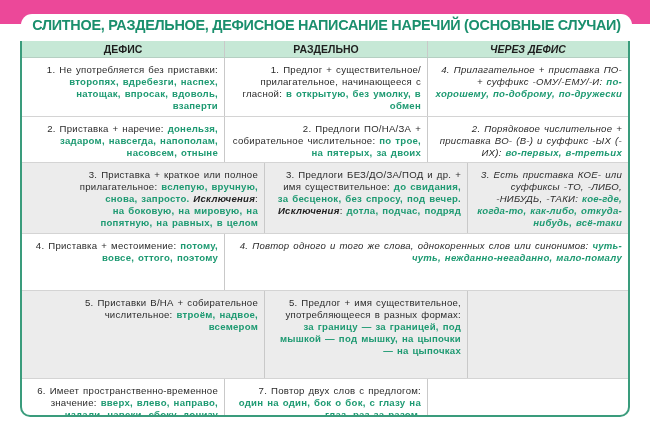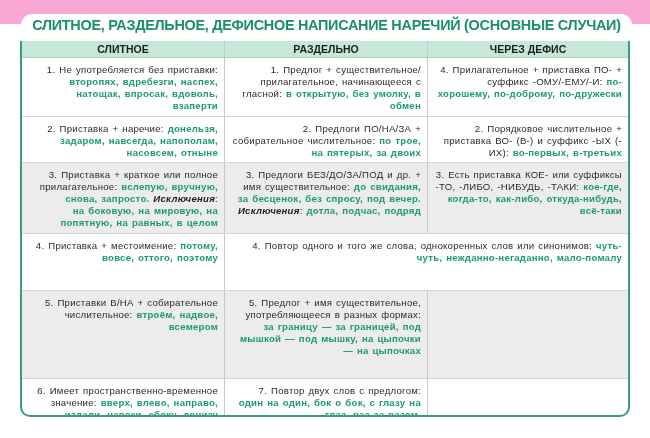--- a/index.html
+++ b/index.html
@@ -1,21 +1,21 @@
 <!DOCTYPE html>
 <html><head>
 <meta charset="utf-8">
 <style>
   html, body { margin:0; padding:0; }
   body {
     width:650px; height:438px; background:#ffffff; position:relative; overflow:hidden;
     font-family:"Liberation Sans", sans-serif;
   }
   .band {
-    position:absolute; left:0; top:0; width:650px; height:24px; background:#f9a8d4;
+    position:absolute; left:0; top:0; width:650px; height:24px; background:#ec4899;
   }
   .title-pill {
     position:absolute; left:21px; top:14px; width:611px; height:22px;
     background:#ffffff; border-radius:11px;
     display:flex; align-items:center; justify-content:center;
   }
   .title-text {
     color:#1a8f6d; font-weight:bold; font-size:15.5px; letter-spacing:-0.3px;
     white-space:nowrap; transform:scaleX(0.93);
   }
@@ -25,43 +25,43 @@
     border-radius:0 0 10px 10px; box-sizing:border-box; overflow:hidden;
     background:#fff;
   }
   .hdr { display:flex; height:16px; background:#c6e8d6; border-bottom:1px solid #b5cfc2; }
   .hdr div {
     font-weight:bold; font-size:10.5px; color:#1e1e1e; text-align:center; line-height:16px;
     box-sizing:border-box;
   }
   .c1 { width:203px; border-right:1px solid #c9c9c9; box-sizing:border-box; }
   .c2 { width:203px; border-right:1px solid #c9c9c9; box-sizing:border-box; }
-  .c3 { flex:1; box-sizing:border-box; }
+  .c3 { flex:1; box-sizing:border-box;font-style:italic; }
   .row { display:flex; border-bottom:1px solid #d4d4d4; box-sizing:border-box; }
-  .row.alt { background:#ececec; }
+  .row.alt { background:#ececec;padding-left:40px; }
   .row.last { border-bottom:none; }
   .cell {
     padding:6px 6px 3px 7px; font-size:9.6px; line-height:12.1px; color:#2b2b2b;
     letter-spacing:0.25px; word-spacing:1px; box-sizing:border-box;text-align:right;
   }
   .g { color:#1e9a72; font-weight:bold; }
   .ex { font-weight:bold; font-style:italic; color:#222; }
 </style>
 </head>
 <body>
 
 <div class="band">
   <div class="title-pill">
     <span class="title-text">СЛИТНОЕ, РАЗДЕЛЬНОЕ, ДЕФИСНОЕ НАПИСАНИЕ НАРЕЧИЙ (ОСНОВНЫЕ СЛУЧАИ)</span>
   </div>
 </div>
 
 <div class="table">
   <div class="hdr">
-    <div class="c1">СЛИТНОЕ</div>
+    <div class="c1">ДЕФИС</div>
     <div class="c2">РАЗДЕЛЬНО</div>
     <div class="c3">ЧЕРЕЗ ДЕФИС</div>
   </div>
 
   <div class="row" style="height:59px">
     <div class="cell c1"><span>1. Не употребляется без приставки: </span><span class="g">второпях, вдребезги, наспех, натощак, впросак, вдоволь, взаперти</span></div>
     <div class="cell c2"><span>1. Предлог + существительное/ прилагательное, начинающееся с гласной: </span><span class="g">в открытую, без умолку, в обмен</span></div>
     <div class="cell c3"><span>4. Прилагательное + приставка ПО- + суффикс -ОМУ/-ЕМУ/-И: </span><span class="g">по-хорошему, по-доброму, по-дружески</span></div>
   </div>
 

